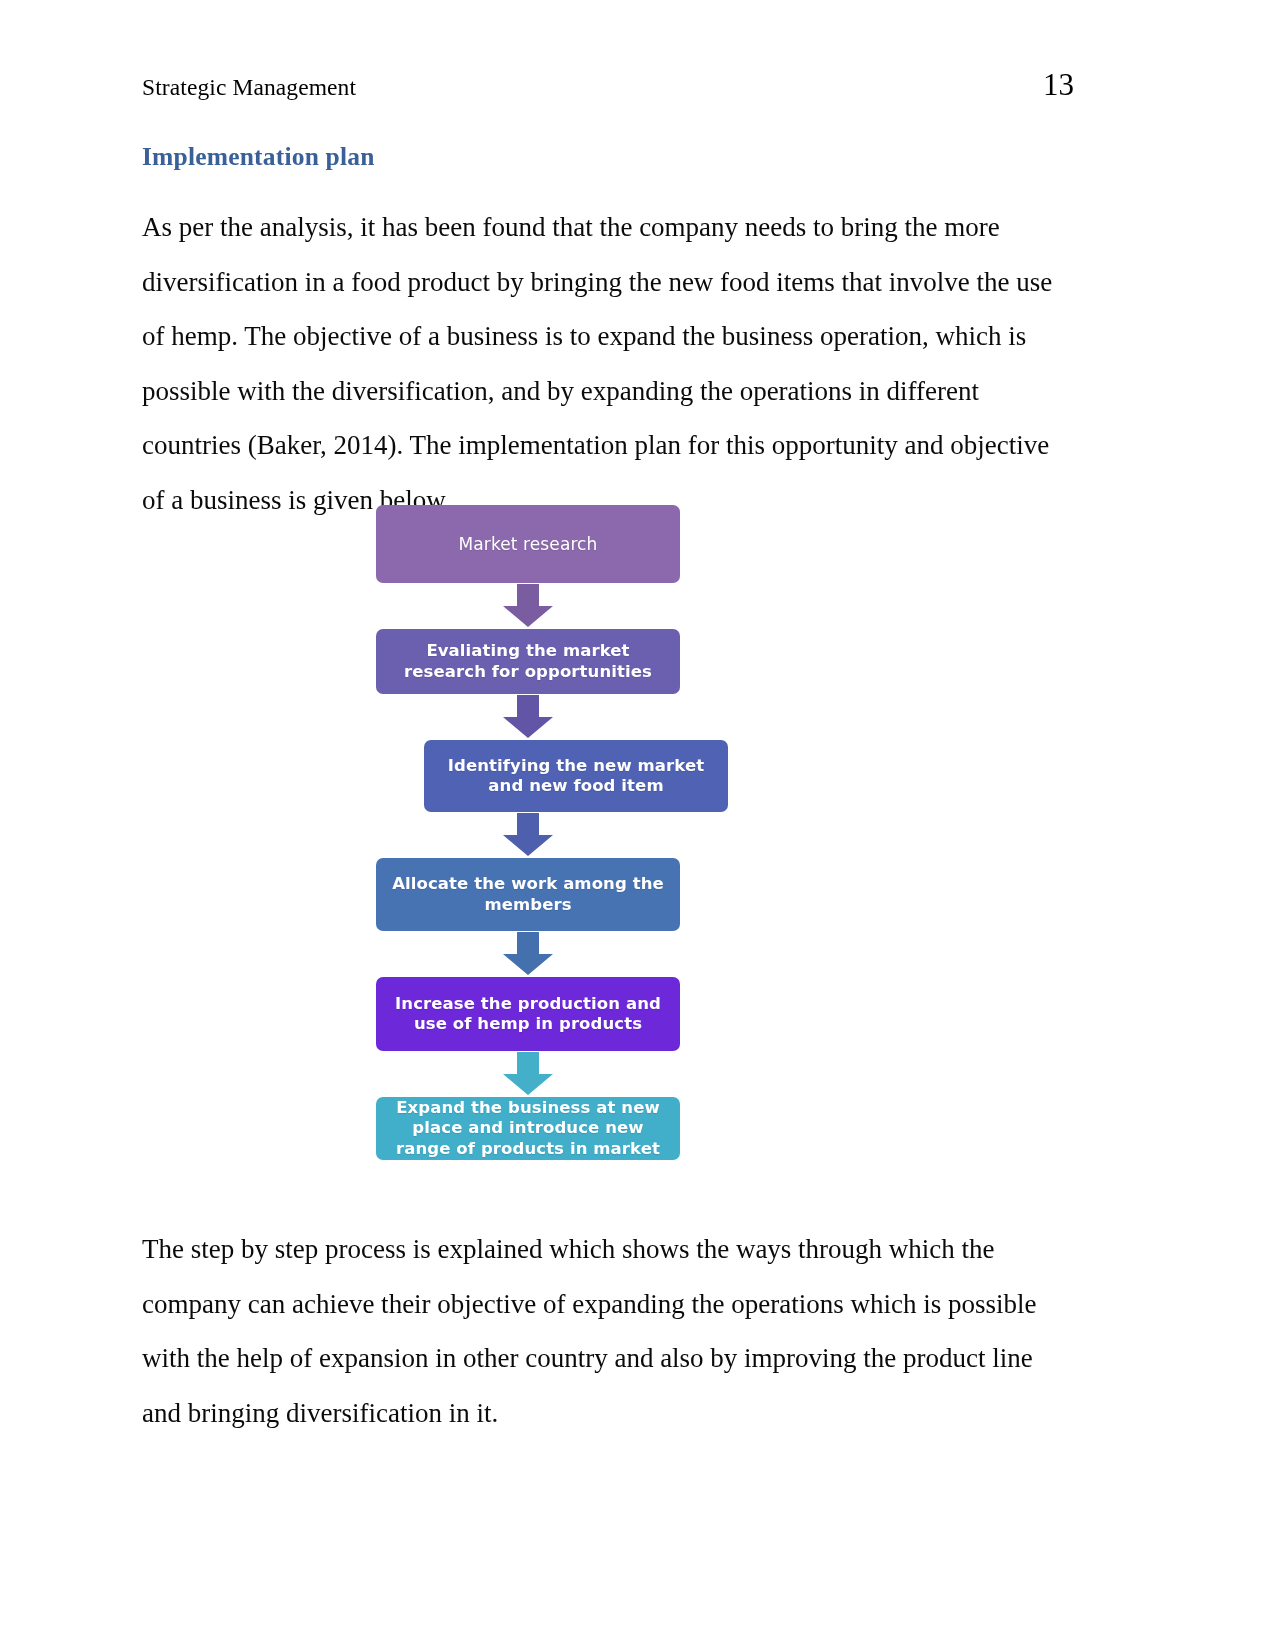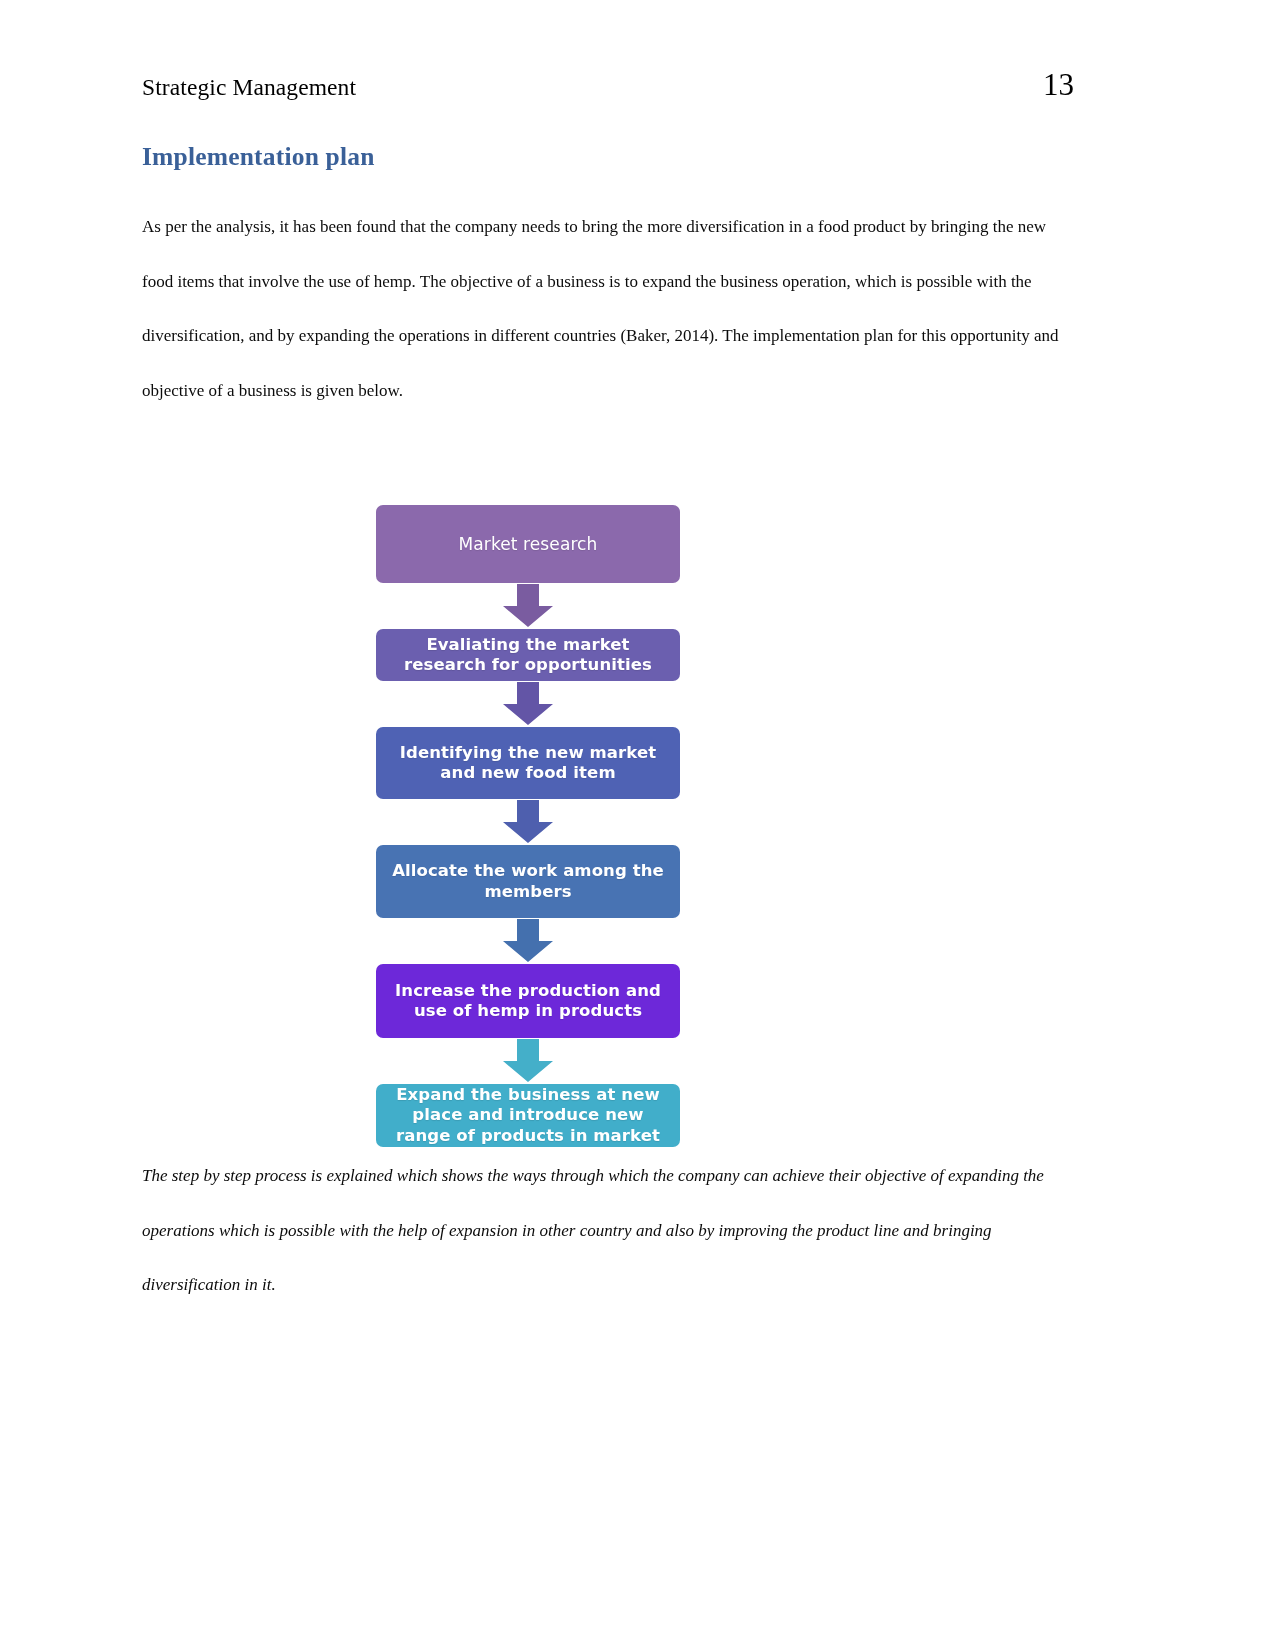--- a/index.html
+++ b/index.html
@@ -48,27 +48,27 @@
     font-weight: bold;
     color: #3A6098;
     letter-spacing: 0.2px;
   }
 
   
   .para {
     position: absolute;
     left: 142px;
     width: 930px;
-    font-size: 17px;
+    font-size: 27px;
     line-height: 54.5px;
     text-align: left;
     color: #0b0b0b;
   }
   #para-intro { top: 200px; }
-  #para-outro { top: 1149px; font-style: italic; }
+  #para-outro { top: 1222px; }
 
   
   .flowchart {
     position: absolute;
     left: 376px;
     top: 505px;
     width: 304px;
   }
   .flow-box {
     position: relative;
@@ -82,22 +82,22 @@
     line-height: 20.5px;
     text-align: center;
     display: flex;
     align-items: center;
     justify-content: center;
     padding: 4px 8px;
     letter-spacing: 0.1px;
     text-shadow: 0 1px 1px rgba(0,0,0,0.10);
   }
   .flow-box.b1 { height: 78px; background: #8B69AC; }
-  .flow-box.b2 { height: 52px; background: #6B5FAF; }
-  .flow-box.b3 { height: 72px; background: #4F62B4; }
+  .flow-box.b2 { height: 65px; background: #6B5FAF; }
+  .flow-box.b3 { height: 72px; background: #4F62B4; margin-left: 48px; }
   .flow-box.b4 { height: 73px; background: #4873B3; }
   .flow-box.b5 { height: 74px; background: #6d28d9; }
   .flow-box.b6 { height: 63px; background: #41AECA; }
 
   .flow-box.b1 span { font-weight: 500; font-size: 17px; }
 
   .arrow-wrap {
     width: 304px;
     height: 46px;
     display: flex;

